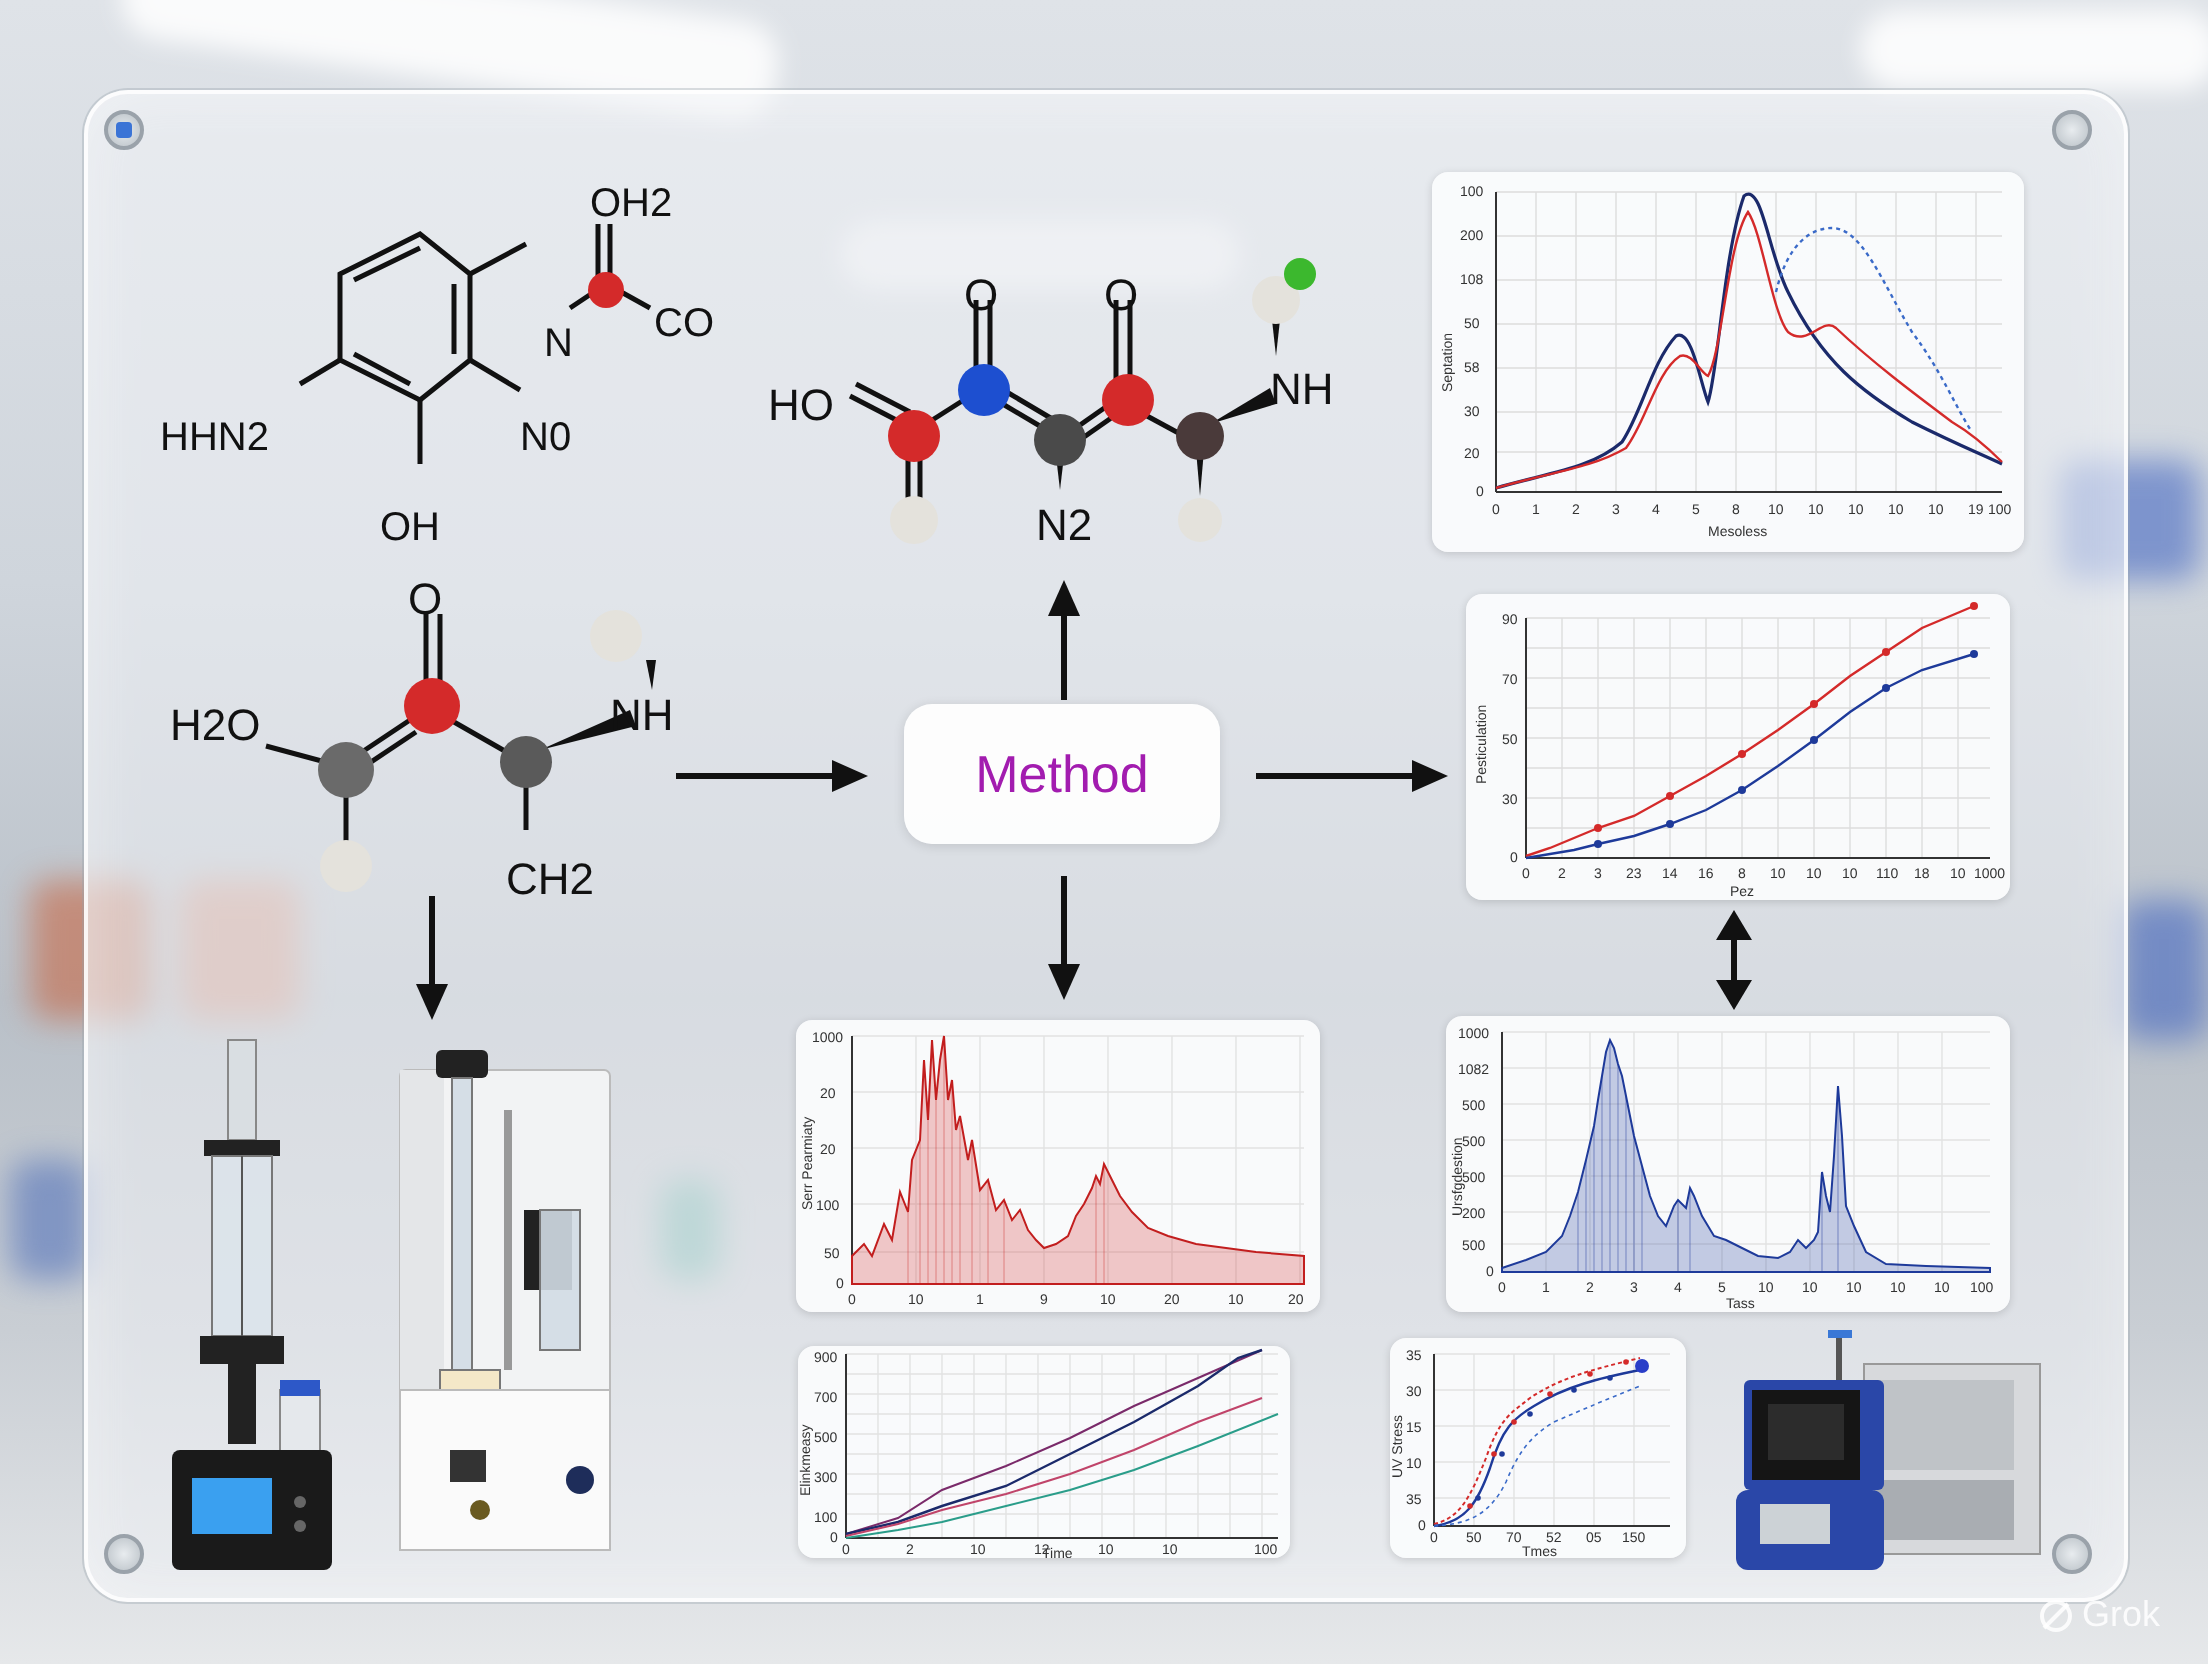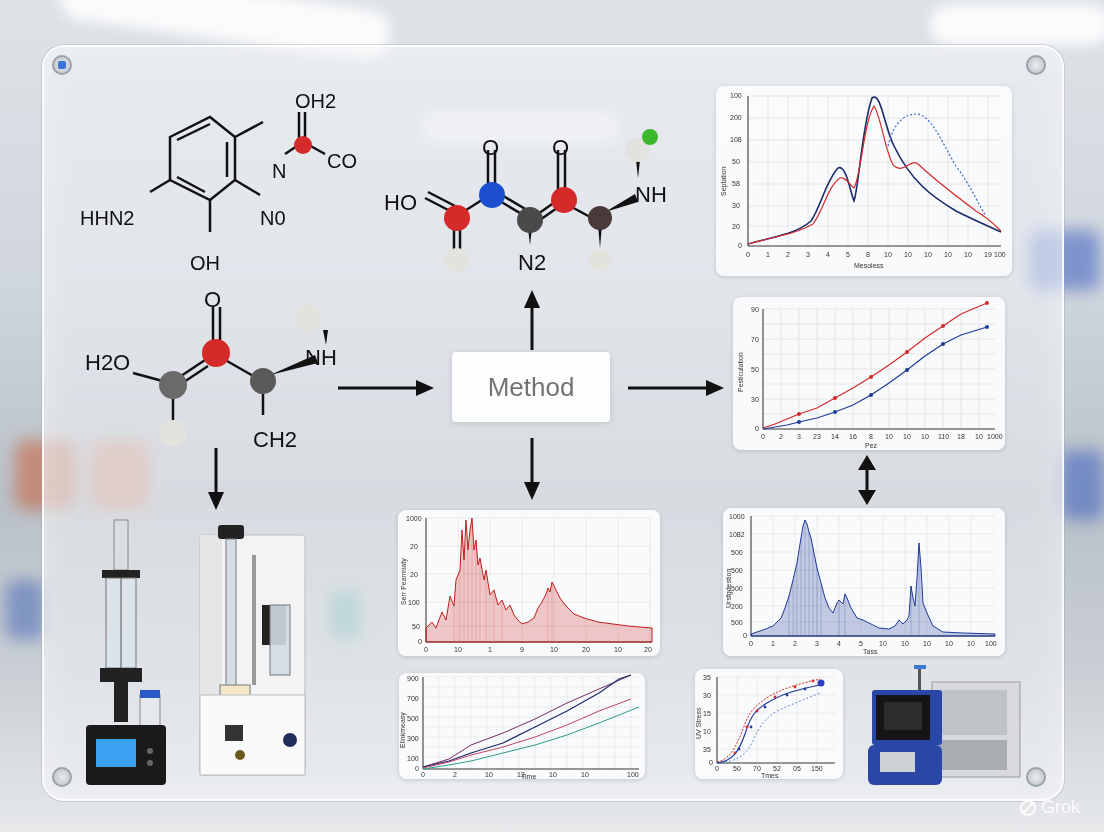--- a/index.html
+++ b/index.html
@@ -9,23 +9,23 @@
   .bg-blob{position:absolute;filter:blur(8px);border-radius:10px;opacity:.55;}
   .panel{position:absolute;left:42px;top:45px;width:1018px;height:752px;border-radius:22px;
     background:rgba(240,243,246,0.55);border:2px solid rgba(255,255,255,0.85);
     box-shadow:0 0 0 1px rgba(150,160,170,.35), inset 0 0 30px rgba(255,255,255,.35);}
   .screw{position:absolute;width:20px;height:20px;border-radius:50%;border:2px solid #9aa2aa;
     background:radial-gradient(circle,#e8ecef 0%,#b9c0c6 100%);box-sizing:border-box;}
   .screw.blue::after{content:"";position:absolute;left:4px;top:4px;width:8px;height:8px;background:#3b74d6;border-radius:2px;}
   .mol{position:absolute;}
   .chart-card{position:absolute;background:rgba(250,251,252,0.96);border-radius:8px;box-shadow:0 1px 4px rgba(0,0,0,.15);}
   .chart-card svg{display:block;}
-  .method-box{position:absolute;left:452px;top:352px;width:158px;height:70px;border-radius:4px;
+  .method-box{position:absolute;left:452px;top:352px;width:158px;height:70px;border-radius:14px;
     background:rgba(255,255,255,0.92);box-shadow:0 1px 6px rgba(0,0,0,.12);display:flex;align-items:center;justify-content:center;
-    font-size:26px;color:#737373;}
+    font-size:26px;color:#a21caf;}
   .arrow{position:absolute;}
   .ticklbl{font-family:"Liberation Sans",sans-serif;font-size:7px;fill:#333;}
   .axlbl{font-family:"Liberation Sans",sans-serif;font-size:7px;fill:#333;}
   .instr{position:absolute;}
   .watermark{position:absolute;right:24px;bottom:14px;font-size:18px;color:rgba(255,255,255,.85);display:flex;align-items:center;gap:4px;}
 </style>
 </head>
 <body>
 
 <div class="bg-light" style="left:60px;top:-10px;width:330px;height:50px;transform:rotate(8deg);"></div>

